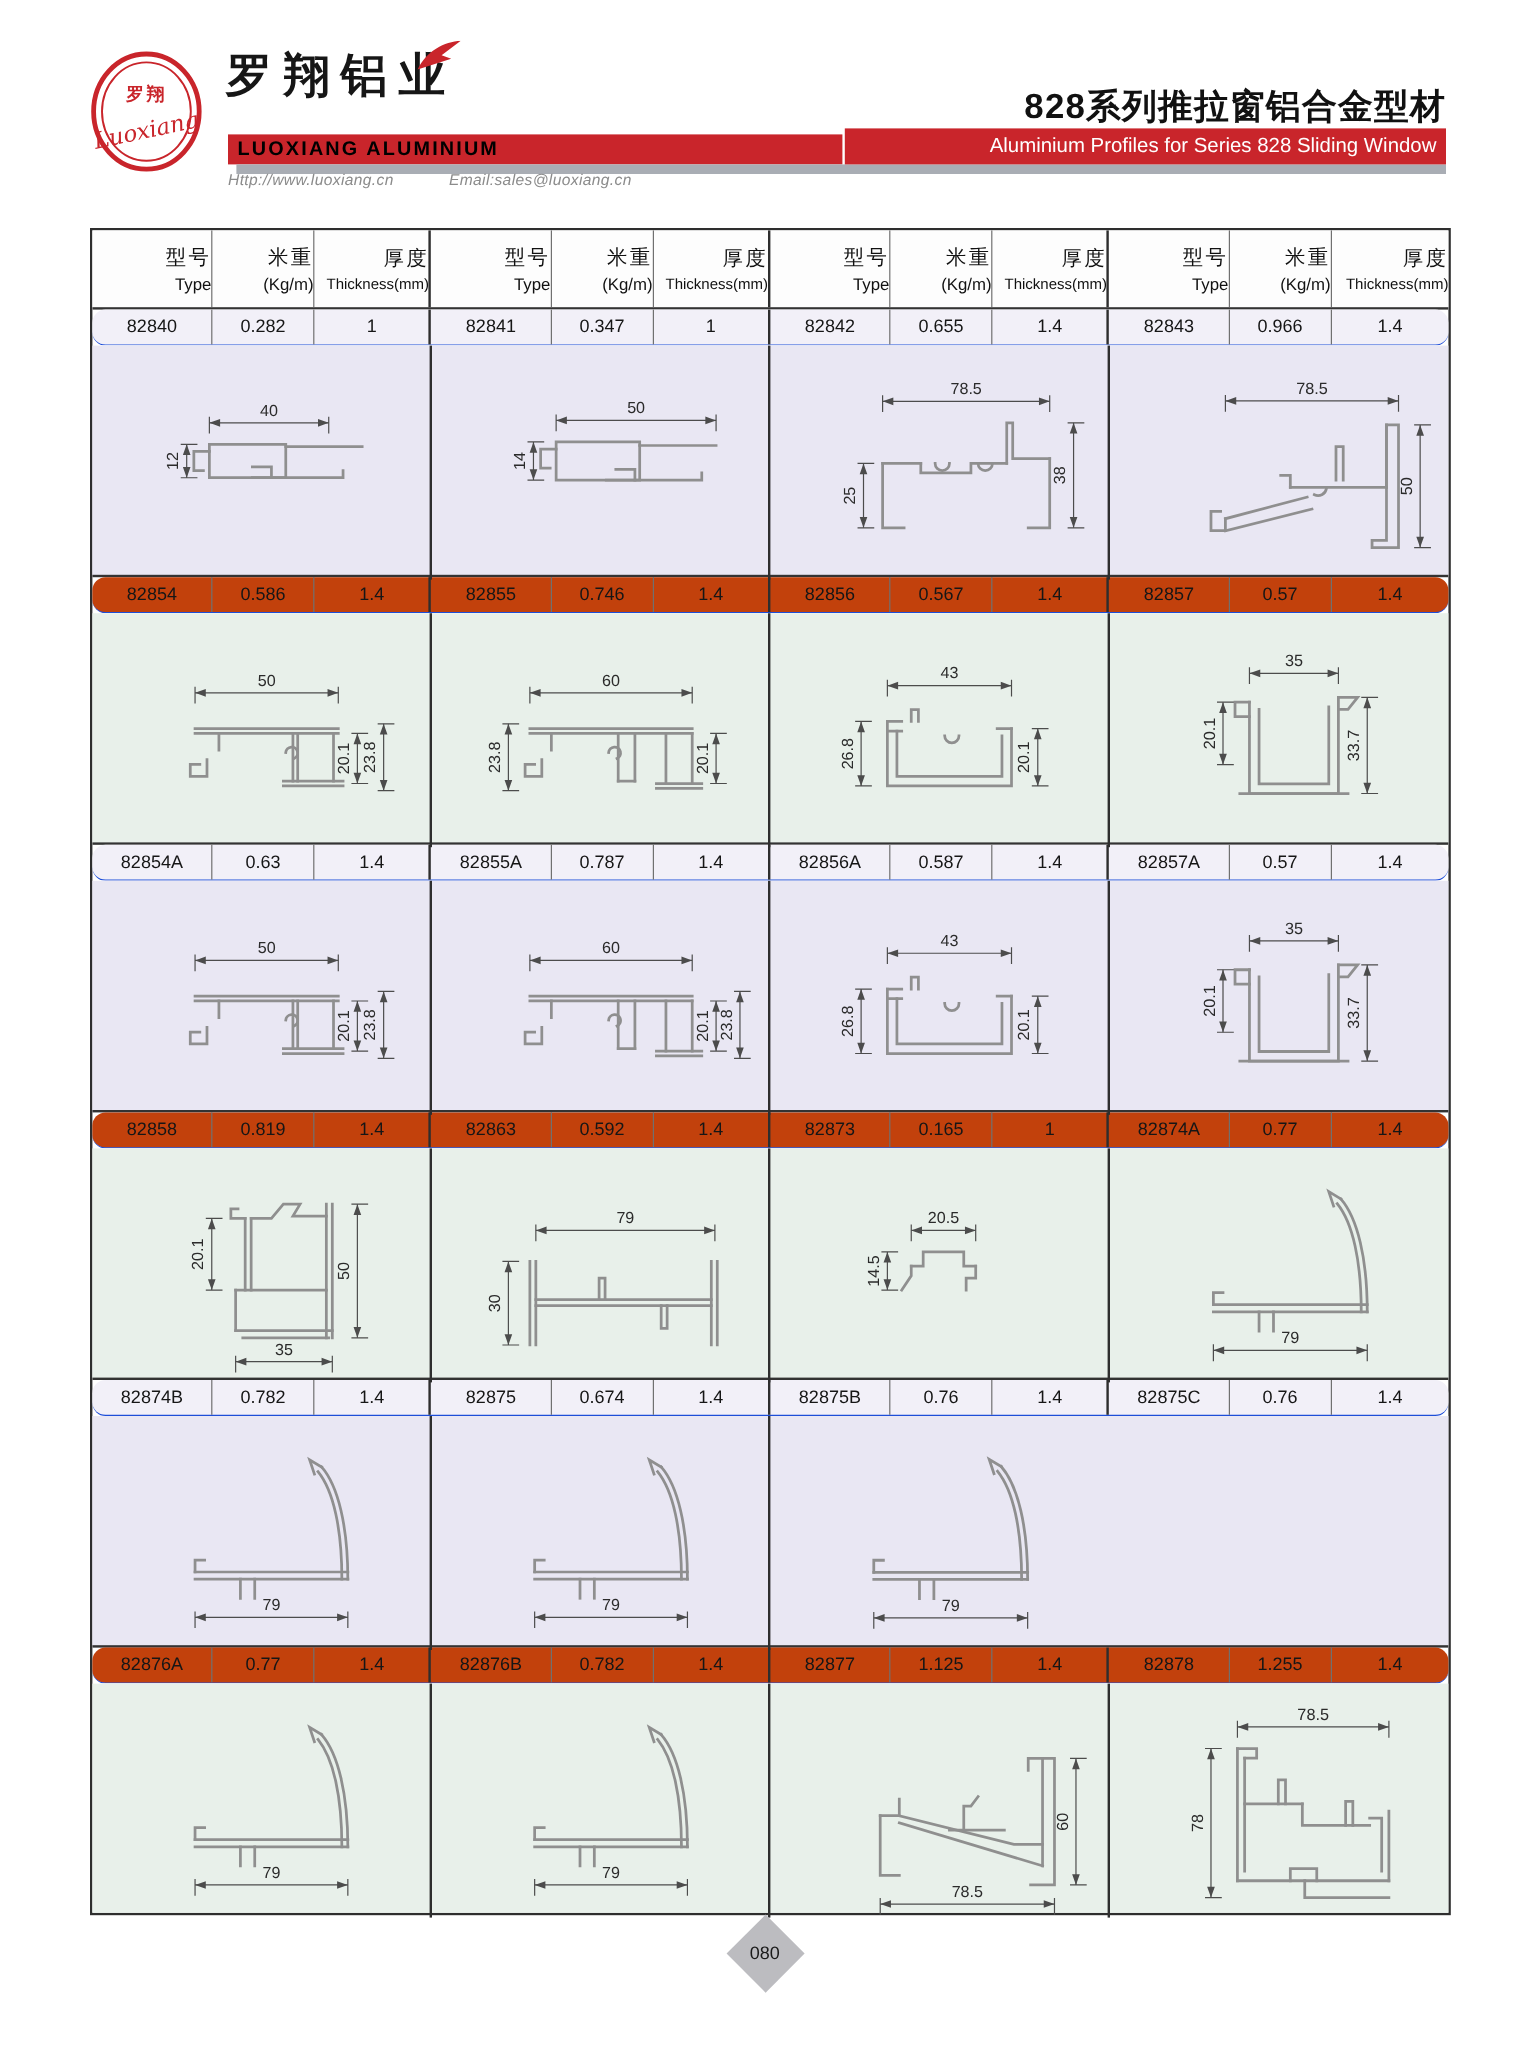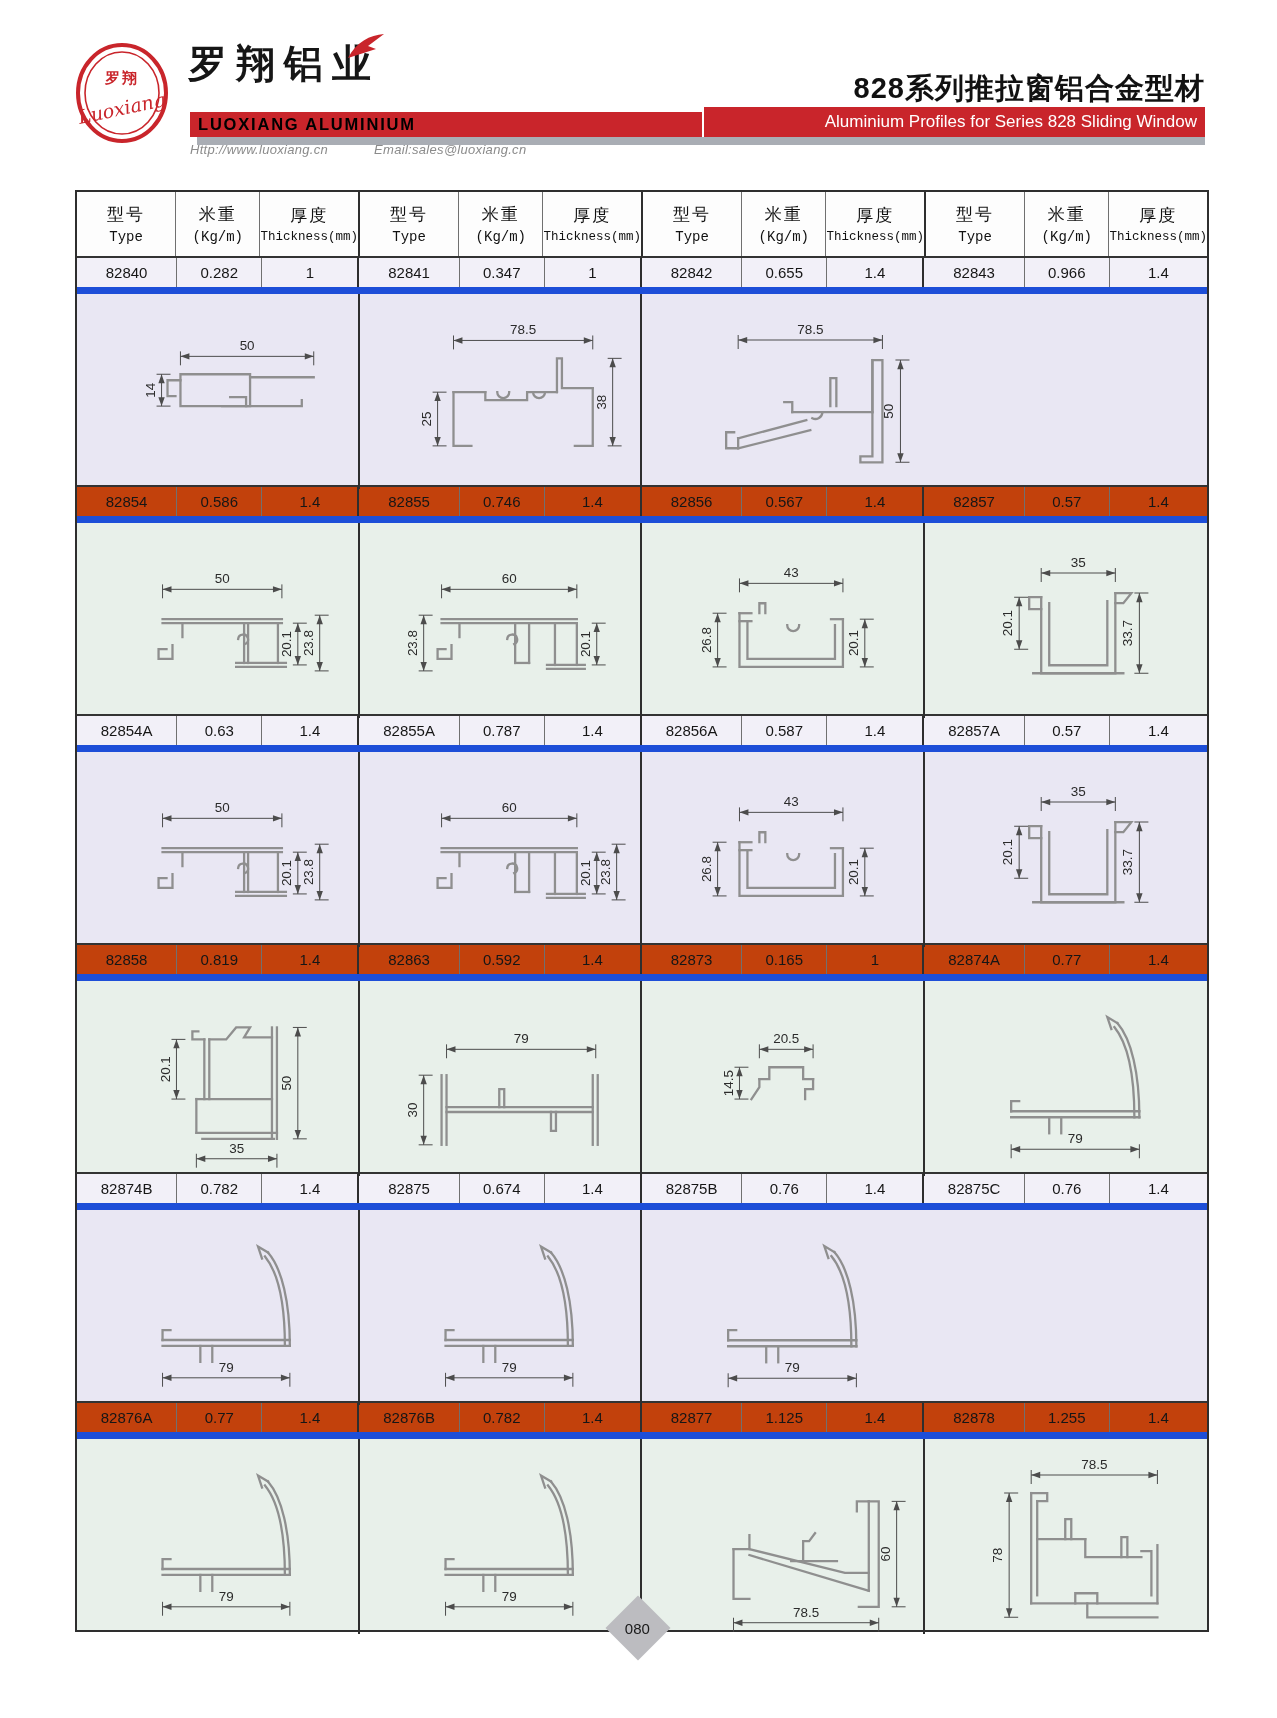--- a/index.html
+++ b/index.html
@@ -14,27 +14,27 @@
   .redbar-left{position:absolute;left:190px;top:112px;width:512px;height:25px;background:#c9252b;color:#000000;display:flex;align-items:center;padding-left:8px;box-sizing:border-box;font-size:16.5px;font-weight:700;letter-spacing:1.8px;}
   .redbar-right{position:absolute;left:704px;top:107px;width:501px;height:30px;background:#c9252b;color:#fff;display:flex;align-items:center;justify-content:flex-end;padding-right:8px;box-sizing:border-box;font-size:17px;}
   .gray-shadow{position:absolute;left:197px;top:137px;width:1008px;height:8px;background:#a9adb4;}
   .series-cn{position:absolute;left:704px;top:69px;width:501px;text-align:right;font-size:29px;font-weight:700;color:#111;letter-spacing:1px;}
   .contact{position:absolute;left:190px;top:142px;font-size:13px;color:#8b8b8b;letter-spacing:.3px;font-style:italic;}
   .contact span:first-child{margin-right:46px;}
 
   
   .ptable{position:absolute;left:75px;top:190px;width:1130px;border:2px solid #2e2e2e;background:#fff;}
   .thead{display:grid;grid-template-columns:repeat(4,100fr 85fr 97fr);height:64px;background:#fdfdfd;border-bottom:2px solid #333;}
-  .hcell{display:flex;flex-direction:column;align-items:center;justify-content:center;border-right:1px solid #707070;color:#111;font-family:Liberation Mono, monospace;}
+  .hcell{display:flex;flex-direction:column;align-items:flex-end;justify-content:center;border-right:1px solid #707070;color:#111;}
   .hcell .cn{font-size:17px;margin-bottom:3px;letter-spacing:2px;}
   .hcell .en{font-size:14px;}
   .hcell .en-sm{font-size:12.5px;}
   .hcell.gend{border-right:2px solid #2e2e2e;}
   .thead .hcell:nth-child(12){border-right:none;}
-  .trow{display:grid;grid-template-columns:repeat(4,100fr 85fr 97fr);height:29px;line-height:29px;border-bottom:7px solid #1d4ed8;}
+  .trow{display:grid;grid-template-columns:repeat(4,100fr 85fr 97fr);height:29px;line-height:29px;border-bottom:1px solid #1d4ed8;border-radius:11px;}
   .dcell{text-align:center;font-size:15px;color:#161616;border-right:1px solid #707070;overflow:hidden;}
   .dcell.gend{border-right:2px solid #2e2e2e;}
   .trow .dcell:nth-child(12){border-right:none;}
   .grow{display:grid;grid-template-columns:repeat(4,1fr);height:191px;border-bottom:2px solid #333;}
   .grow.last{border-bottom:none;}
   .gcell{border-right:2px solid #2e2e2e;position:relative;text-decoration:underline;}
   .gcell:last-child{border-right:none;}
   .gcell svg{display:block;width:100%;height:100%;}
 
   .trow.tint-lavender{background:#f2f0f8;}
@@ -143,20 +143,37 @@
         <div class="dcell">0.347</div>
         <div class="dcell gend">1</div>
         <div class="dcell">82842</div>
         <div class="dcell">0.655</div>
         <div class="dcell gend">1.4</div>
         <div class="dcell">82843</div>
         <div class="dcell">0.966</div>
         <div class="dcell gend">1.4</div>
       </div>
       <div class="grow tint-lavender">
+        <div class="gcell">
+          <svg viewBox="0 0 282 195" class="profile-svg">
+            <path d="M98,82 H162 V110 H98 Z" class="outline"></path>
+            <path d="M98,88 H85 V104 H93" class="outline"></path>
+            <path d="M162,84 H226" class="outline"></path>
+            <path d="M134,110 H210 V104" class="outline"></path>
+            <path d="M134,101 H150 V110" class="outline"></path>
+            <path d="M98,64 H198" class="dim"></path>
+            <path d="M98,64 l9,-3.2 v6.4 Z M198,64 l-9,-3.2 v6.4 Z" class="dim-arrow"></path>
+            <path d="M98,59 V73 M198,59 V73" class="dim"></path>
+            <text x="148" y="58" class="dim-label">40</text>
+            <path d="M79,82 V110" class="dim"></path>
+            <path d="M79,82 l-3.2,9 h6.4 Z M79,110 l-3.2,-9 h6.4 Z" class="dim-arrow"></path>
+            <path d="M74,82 H88 M74,110 H88" class="dim"></path>
+            <text x="72" y="96" transform="rotate(-90 72 96)" class="dim-label">12</text>
+          </svg>
+        </div>
         <div class="gcell">
           <svg viewBox="0 0 282 195" class="profile-svg">
             <path d="M104,80 H174 V112 H104 Z" class="outline"></path>
             <path d="M104,86 H91 V102 H99" class="outline"></path>
             <path d="M174,83 H238" class="outline"></path>
             <path d="M146,112 H226 V106" class="outline"></path>
             <path d="M154,103 H170 V112" class="outline"></path>
             <path d="M104,62 H238" class="dim"></path>
             <path d="M104,62 l9,-3.2 v6.4 Z M238,62 l-9,-3.2 v6.4 Z" class="dim-arrow"></path>
             <path d="M104,57 V71 M238,57 V71" class="dim"></path>

